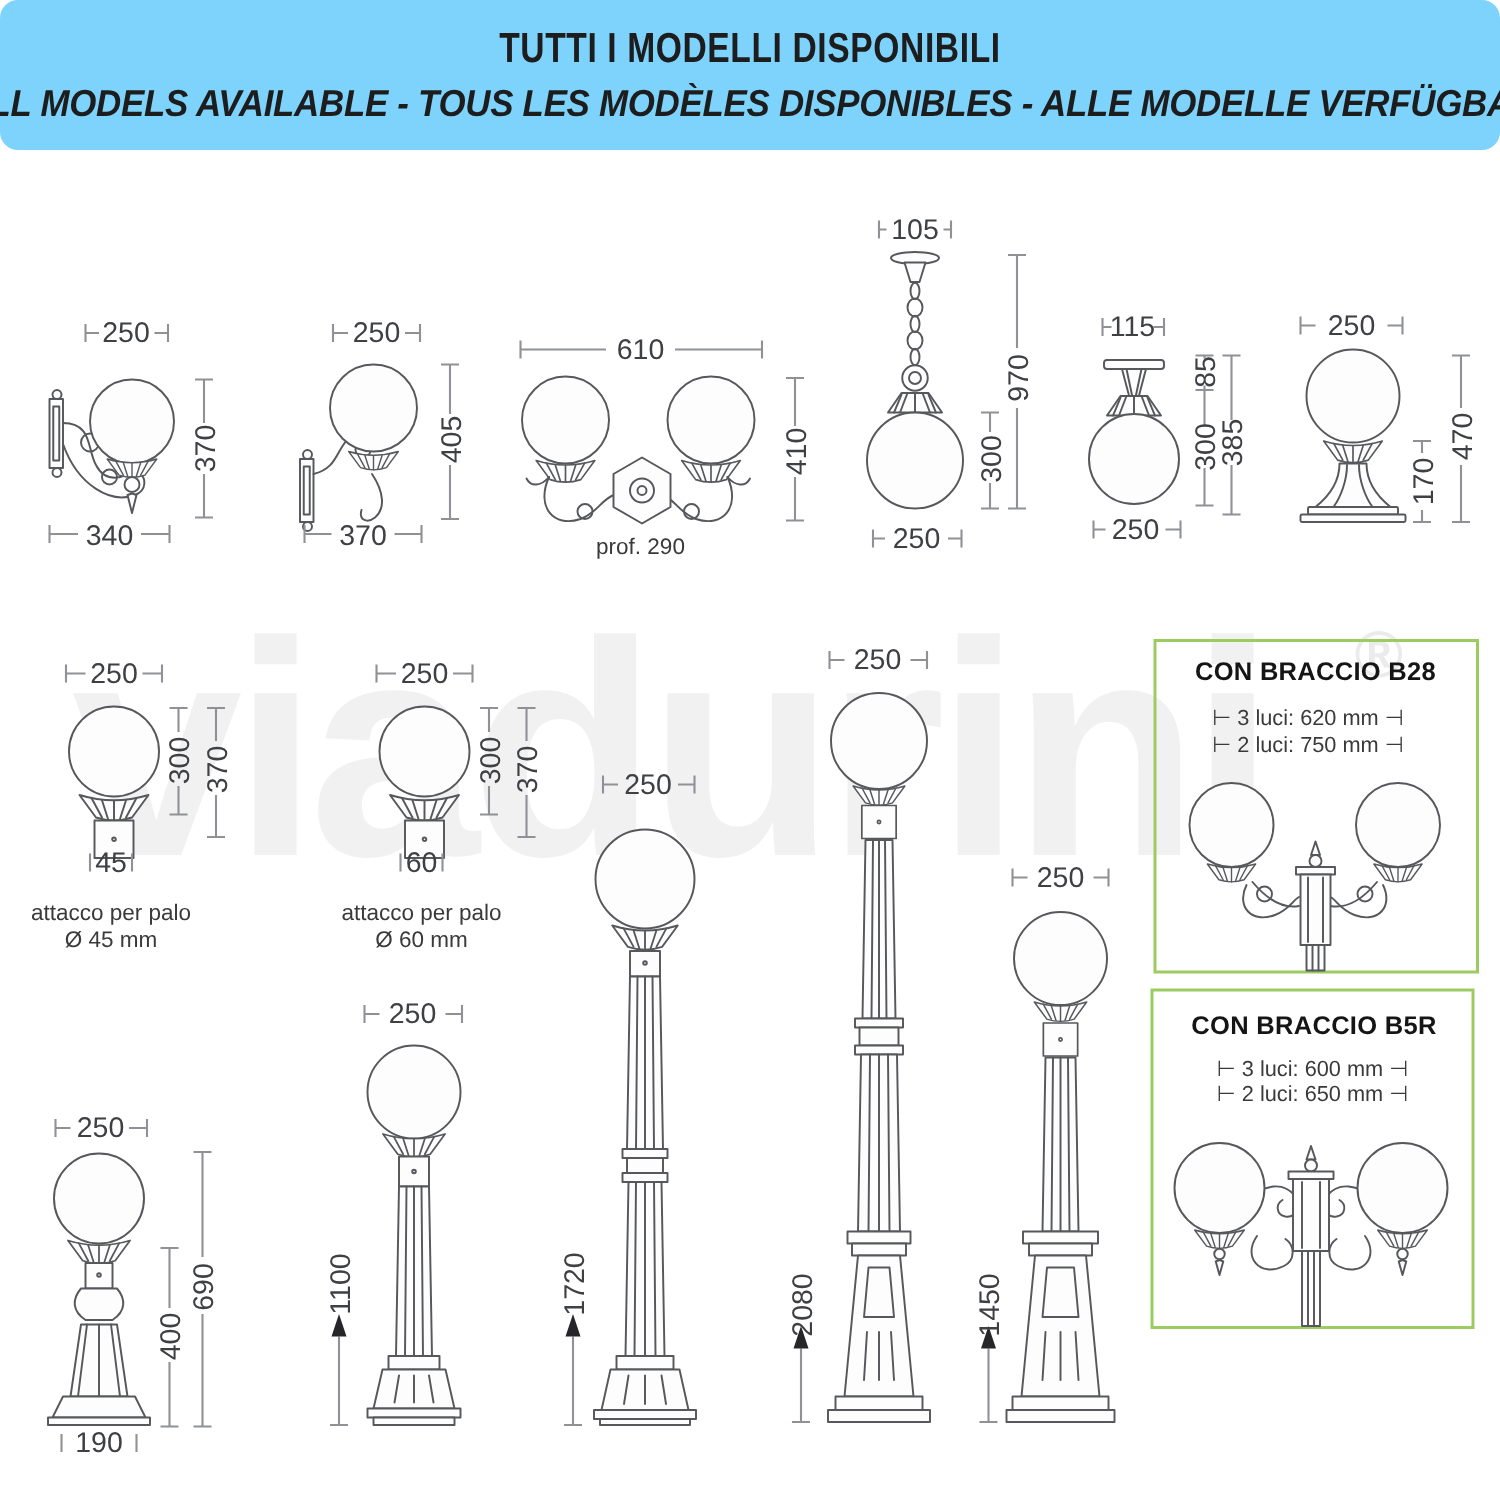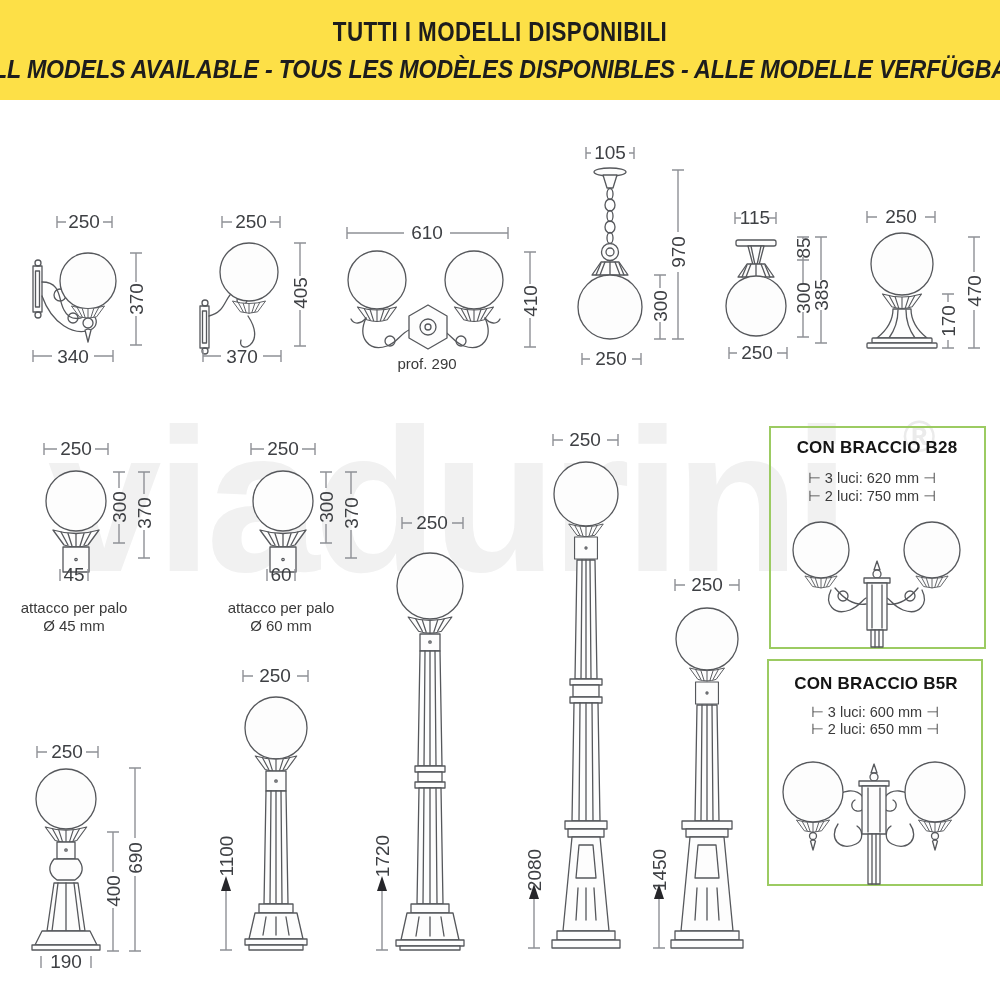--- a/index.html
+++ b/index.html
@@ -1,20 +1,20 @@
 <!DOCTYPE html>
 <html><head>
 <meta charset="utf-8">
 <style>
   html,body{margin:0;padding:0;background:#ffffff;}
   .stage{position:relative;width:1000px;height:1000px;background:#fff;overflow:hidden;
          font-family:"Liberation Sans",sans-serif;}
   
-  .band{position:absolute;left:0;top:0;width:1000px;height:100px;background:#fde047;z-index:3;
-        display:flex;flex-direction:column;align-items:center;justify-content:center;}
+  .band{position:absolute;left:0;top:0;width:1000px;height:100px;background:#7dd3fc;z-index:3;
+        display:flex;flex-direction:column;align-items:center;justify-content:center;border-radius:12px;}
   .band .h1{font-weight:bold;font-size:28px;color:#1d1d1d;letter-spacing:.5px;
             transform:scaleX(.8);white-space:nowrap;}
   .band .h2{font-weight:bold;font-style:italic;font-size:25px;color:#1d1d1d;margin-top:7px;
             transform:scaleX(.93);white-space:nowrap;letter-spacing:-.2px;}
   
   .wm{position:absolute;left:48px;top:398px;z-index:1;color:#f1f1f1;font-weight:bold;
       font-size:204px;letter-spacing:-6px;line-height:1;white-space:nowrap;user-select:none;}
   .wm-reg{position:absolute;left:903px;top:415px;z-index:1;color:#ebebeb;font-weight:bold;
       font-size:44px;line-height:1;}
   

